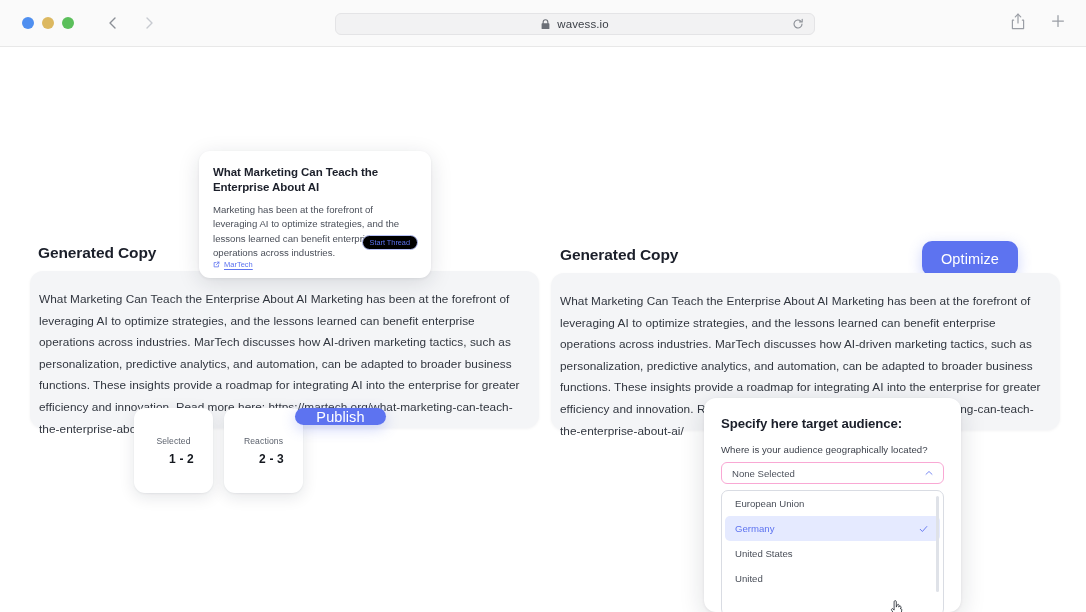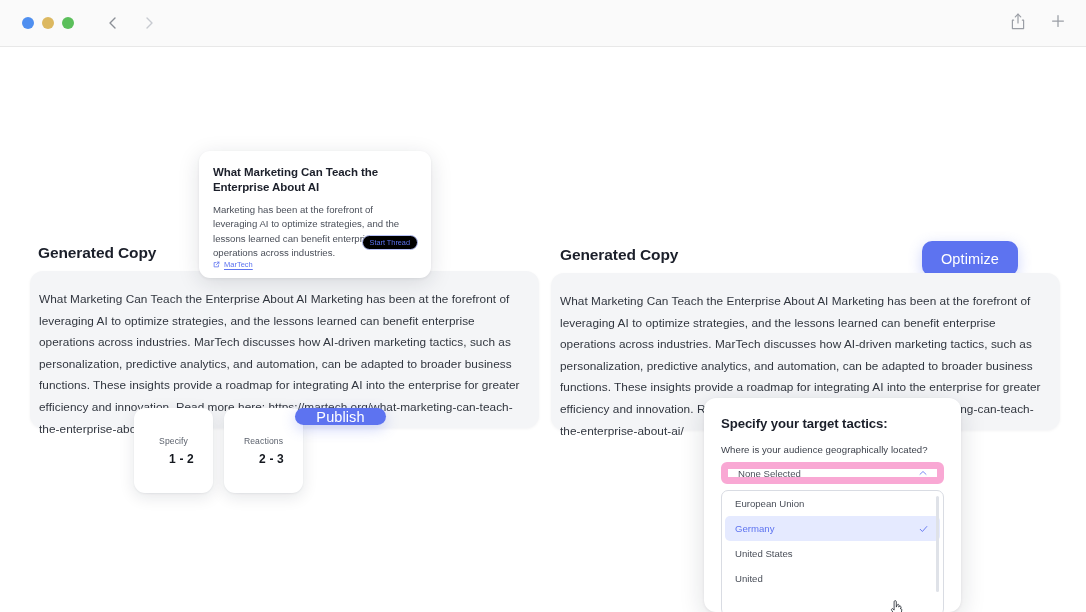--- a/index.html
+++ b/index.html
@@ -273,21 +273,21 @@
   .audience-question {
     margin-top: 13px;
     font-size: 9.6px;
     color: #3d424c;
     letter-spacing: 0.05px;
   }
   .select-box {
     margin-top: 7px;
     position: relative;
     height: 22px;
-    border: 7px solid #f9a8d4;
+    border: 1px solid #f9a8d4;
     border-radius: 6px;
     background: #ffffff;
     display: flex;
     align-items: center;
     padding: 0 10px;
     cursor: pointer;
   }
   .select-value {
     font-size: 9.6px;
     color: #4e535d;
@@ -377,20 +377,34 @@
             <path d="M9 2 L4 7 L9 12"></path>
           </svg>
       </span>
       <span class="nav-arrow disabled">
         <svg viewBox="0 0 14 14" fill="none" stroke="currentColor" stroke-width="1.4" stroke-linecap="round" stroke-linejoin="round">
             <path d="M5 2 L10 7 L5 12"></path>
           </svg>
       </span>
     </div>
 
+    <div class="url-bar">
+      <span class="lock-icon">
+        <svg viewBox="0 0 9 11" fill="currentColor">
+            <path d="M1.6 4.3V3.1a2.9 2.9 0 0 1 5.8 0v1.2h.4a.6.6 0 0 1 .6.6v4.5a.6.6 0 0 1-.6.6H1.2a.6.6 0 0 1-.6-.6V4.9a.6.6 0 0 1 .6-.6h.4Zm1.1 0h3.6V3.1a1.8 1.8 0 0 0-3.6 0v1.2Z"></path>
+          </svg>
+      </span>
+      <span class="url-text">wavess.io</span>
+      <span class="reload-icon">
+        <svg viewBox="0 0 12 12" fill="none" stroke="currentColor" stroke-width="1.1" stroke-linecap="round">
+            <path d="M10 6a4 4 0 1 1-1.2-2.85"></path>
+            <path d="M10.2 1.3v2.6H7.6"></path>
+          </svg>
+      </span>
+    </div>
 
     <div class="chrome-right">
       <span class="chrome-icon">
         <svg width="14" height="17" viewBox="0 0 14 17" fill="none" stroke="currentColor" stroke-width="1.2" stroke-linecap="round" stroke-linejoin="round">
             <path d="M7 1.2 L7 10"></path>
             <path d="M4.3 3.9 L7 1.2 L9.7 3.9"></path>
             <path d="M2.6 7.2 H1.4 V15.6 H12.6 V7.2 H11.4"></path>
           </svg>
       </span>
       <span class="chrome-icon">
@@ -421,41 +435,41 @@
                 <path d="M6.8 1.2 3.9 4.1"></path>
               </svg>
           </span>
           <span>MarTech</span>
         </a>
         <button class="start-thread-btn">Start Thread</button>
       </div>
     </div>
 
     <div class="metric-card metric-comments">
-      <div class="metric-label">Specify</div>
+      <div class="metric-label">Selected</div>
       <div class="metric-value">1 - 2</div>
     </div>
 
     <div class="metric-card metric-reactions">
       <div class="metric-label">Reactions</div>
       <div class="metric-value">2 - 3</div>
     </div>
 
     <button class="btn-primary btn-publish">Publish</button>
 
     <div class="section-title title-right">Generated Copy</div>
 
     <button class="btn-primary btn-optimize">Optimize</button>
 
     <div class="copy-panel panel-right">
       <div class="copy-text">What Marketing Can Teach the Enterprise About AI Marketing has been at the forefront of leveraging AI to optimize strategies, and the lessons learned can benefit enterprise operations across industries. MarTech discusses how AI-driven marketing tactics, such as personalization, predictive analytics, and automation, can be adapted to broader business functions. These insights provide a roadmap for integrating AI into the enterprise for greater efficiency and innovation. Read more here: https://martech.org/what-marketing-can-teach-the-enterprise-about-ai/</div>
     </div>
 
     <div class="audience-card">
-      <div class="audience-title">Specify your target tactics:</div>
+      <div class="audience-title">Specify here target audience:</div>
       <div class="audience-question">Where is your audience geographically located?</div>
 
       <div class="select-box">
         <span class="select-value">None Selected</span>
         <span class="select-chevron">
           <svg viewBox="0 0 8 6" fill="none" stroke="currentColor" stroke-width="0.9" stroke-linecap="round" stroke-linejoin="round">
               <path d="M1 4.3 L4 1.5 L7 4.3"></path>
             </svg>
         </span>
       </div>

